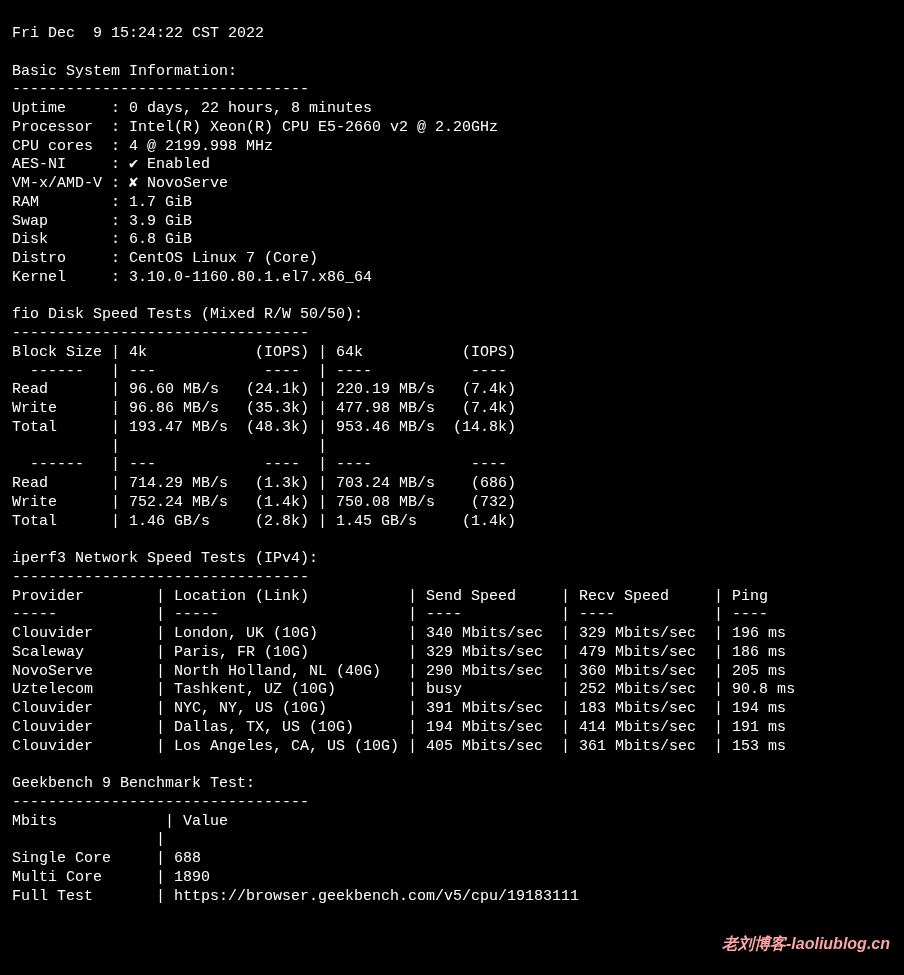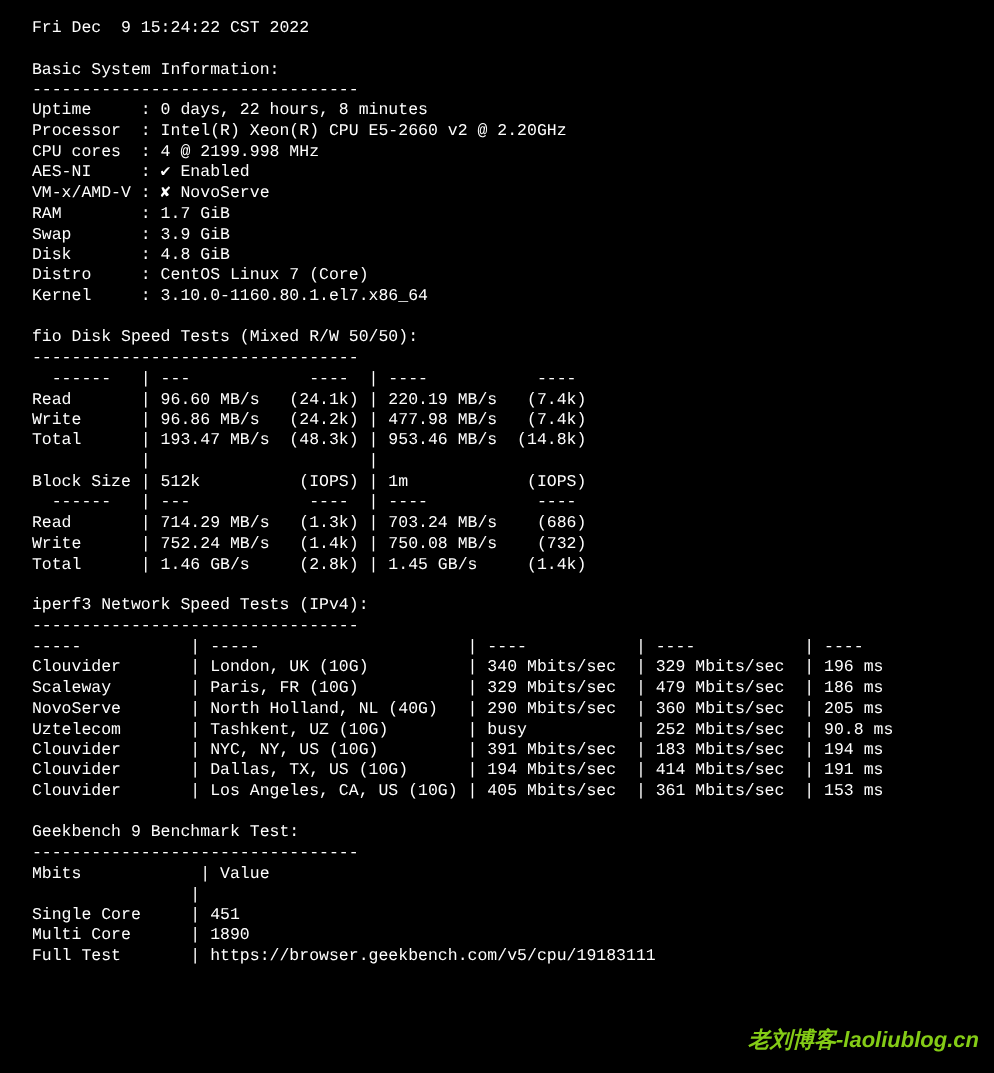--- a/index.html
+++ b/index.html
@@ -6,82 +6,83 @@
     margin: 0;
     padding: 0;
     background: #000;
     color: #fff;
     font-family: "Courier New", Courier, monospace;
     font-size: 15px;
     line-height: 1.25;
     width: 904px;
   }
   pre.terminal {
-    margin: 17px;
-    padding: 0 12px;
+    margin: 0;
+    padding: 25px 12px;
     white-space: pre;
     font-family: inherit;
   }
   .watermark {
     position: absolute;
     right: 14px;
     top: 934px;
     font-family: "Microsoft YaHei", Arial, sans-serif;
-    font-size: 20px;
+    font-size: 16px;
     font-weight: 700;
     font-style: italic;
-    color: #84cc16;
+    color: #fca5a5;
     text-shadow: 0 0 3px rgba(0,0,0,0.8);
     pointer-events: none;
     white-space: nowrap;
   }
 </style>
 </head>
 <body>
 
 <pre class="terminal"><span>Fri Dec  9 15:24:22 CST 2022</span>
 
 <span>Basic System Information:</span>
 ---------------------------------
 <span><span>Uptime     : 0 days, 22 hours, 8 minutes</span></span>
 <span><span>Processor  : Intel(R) Xeon(R) CPU E5-2660 v2 @ 2.20GHz</span></span>
 <span><span>CPU cores  : 4 @ 2199.998 MHz</span></span>
 <span><span>AES-NI     : ✔ Enabled</span></span>
 <span><span>VM-x/AMD-V : ✘ NovoServe</span></span>
 <span><span>RAM        : 1.7 GiB</span></span>
 <span><span>Swap       : 3.9 GiB</span></span>
-<span><span>Disk       : 4.8 GiB</span></span>
+<span><span>Disk       : 6.8 GiB</span></span>
 <span><span>Distro     : CentOS Linux 7 (Core)</span></span>
 <span><span>Kernel     : 3.10.0-1160.80.1.el7.x86_64</span></span>
 
 <span>fio Disk Speed Tests (Mixed R/W 50/50):</span>
 ---------------------------------
+<span>Block Size | 4k            (IOPS) | 64k           (IOPS)</span>
   ------   | ---            ----  | ----           ----
 <span>Read       | 96.60 MB/s   (24.1k) | 220.19 MB/s   (7.4k)</span>
-<span>Write      | 96.86 MB/s   (24.2k) | 477.98 MB/s   (7.4k)</span>
+<span>Write      | 96.86 MB/s   (35.3k) | 477.98 MB/s   (7.4k)</span>
 <span>Total      | 193.47 MB/s  (48.3k) | 953.46 MB/s  (14.8k)</span>
            |                      |
-<span>Block Size | 512k          (IOPS) | 1m            (IOPS)</span>
   ------   | ---            ----  | ----           ----
 <span>Read       | 714.29 MB/s   (1.3k) | 703.24 MB/s    (686)</span>
 <span>Write      | 752.24 MB/s   (1.4k) | 750.08 MB/s    (732)</span>
 <span>Total      | 1.46 GB/s     (2.8k) | 1.45 GB/s     (1.4k)</span>
 
 <span>iperf3 Network Speed Tests (IPv4):</span>
 ---------------------------------
+<span>Provider        | Location (Link)           | Send Speed     | Recv Speed     | Ping</span>
 -----           | -----                     | ----           | ----           | ----
 <span>Clouvider       | London, UK (10G)          | 340 Mbits/sec  | 329 Mbits/sec  | 196 ms</span>
 <span>Scaleway        | Paris, FR (10G)           | 329 Mbits/sec  | 479 Mbits/sec  | 186 ms</span>
 <span>NovoServe       | North Holland, NL (40G)   | 290 Mbits/sec  | 360 Mbits/sec  | 205 ms</span>
 <span>Uztelecom       | Tashkent, UZ (10G)        | busy           | 252 Mbits/sec  | 90.8 ms</span>
 <span>Clouvider       | NYC, NY, US (10G)         | 391 Mbits/sec  | 183 Mbits/sec  | 194 ms</span>
 <span>Clouvider       | Dallas, TX, US (10G)      | 194 Mbits/sec  | 414 Mbits/sec  | 191 ms</span>
 <span>Clouvider       | Los Angeles, CA, US (10G) | 405 Mbits/sec  | 361 Mbits/sec  | 153 ms</span>
 
 <span>Geekbench 9 Benchmark Test:</span>
 ---------------------------------
 <span>Mbits            | Value</span>
                 |
-<span>Single Core     | 451</span>
+<span>Single Core     | 688</span>
 <span>Multi Core      | 1890</span>
 <span>Full Test       | https://browser.geekbench.com/v5/cpu/19183111</span></pre>
 
 <div class="watermark">老刘博客-laoliublog.cn</div>
 
 </body></html>

